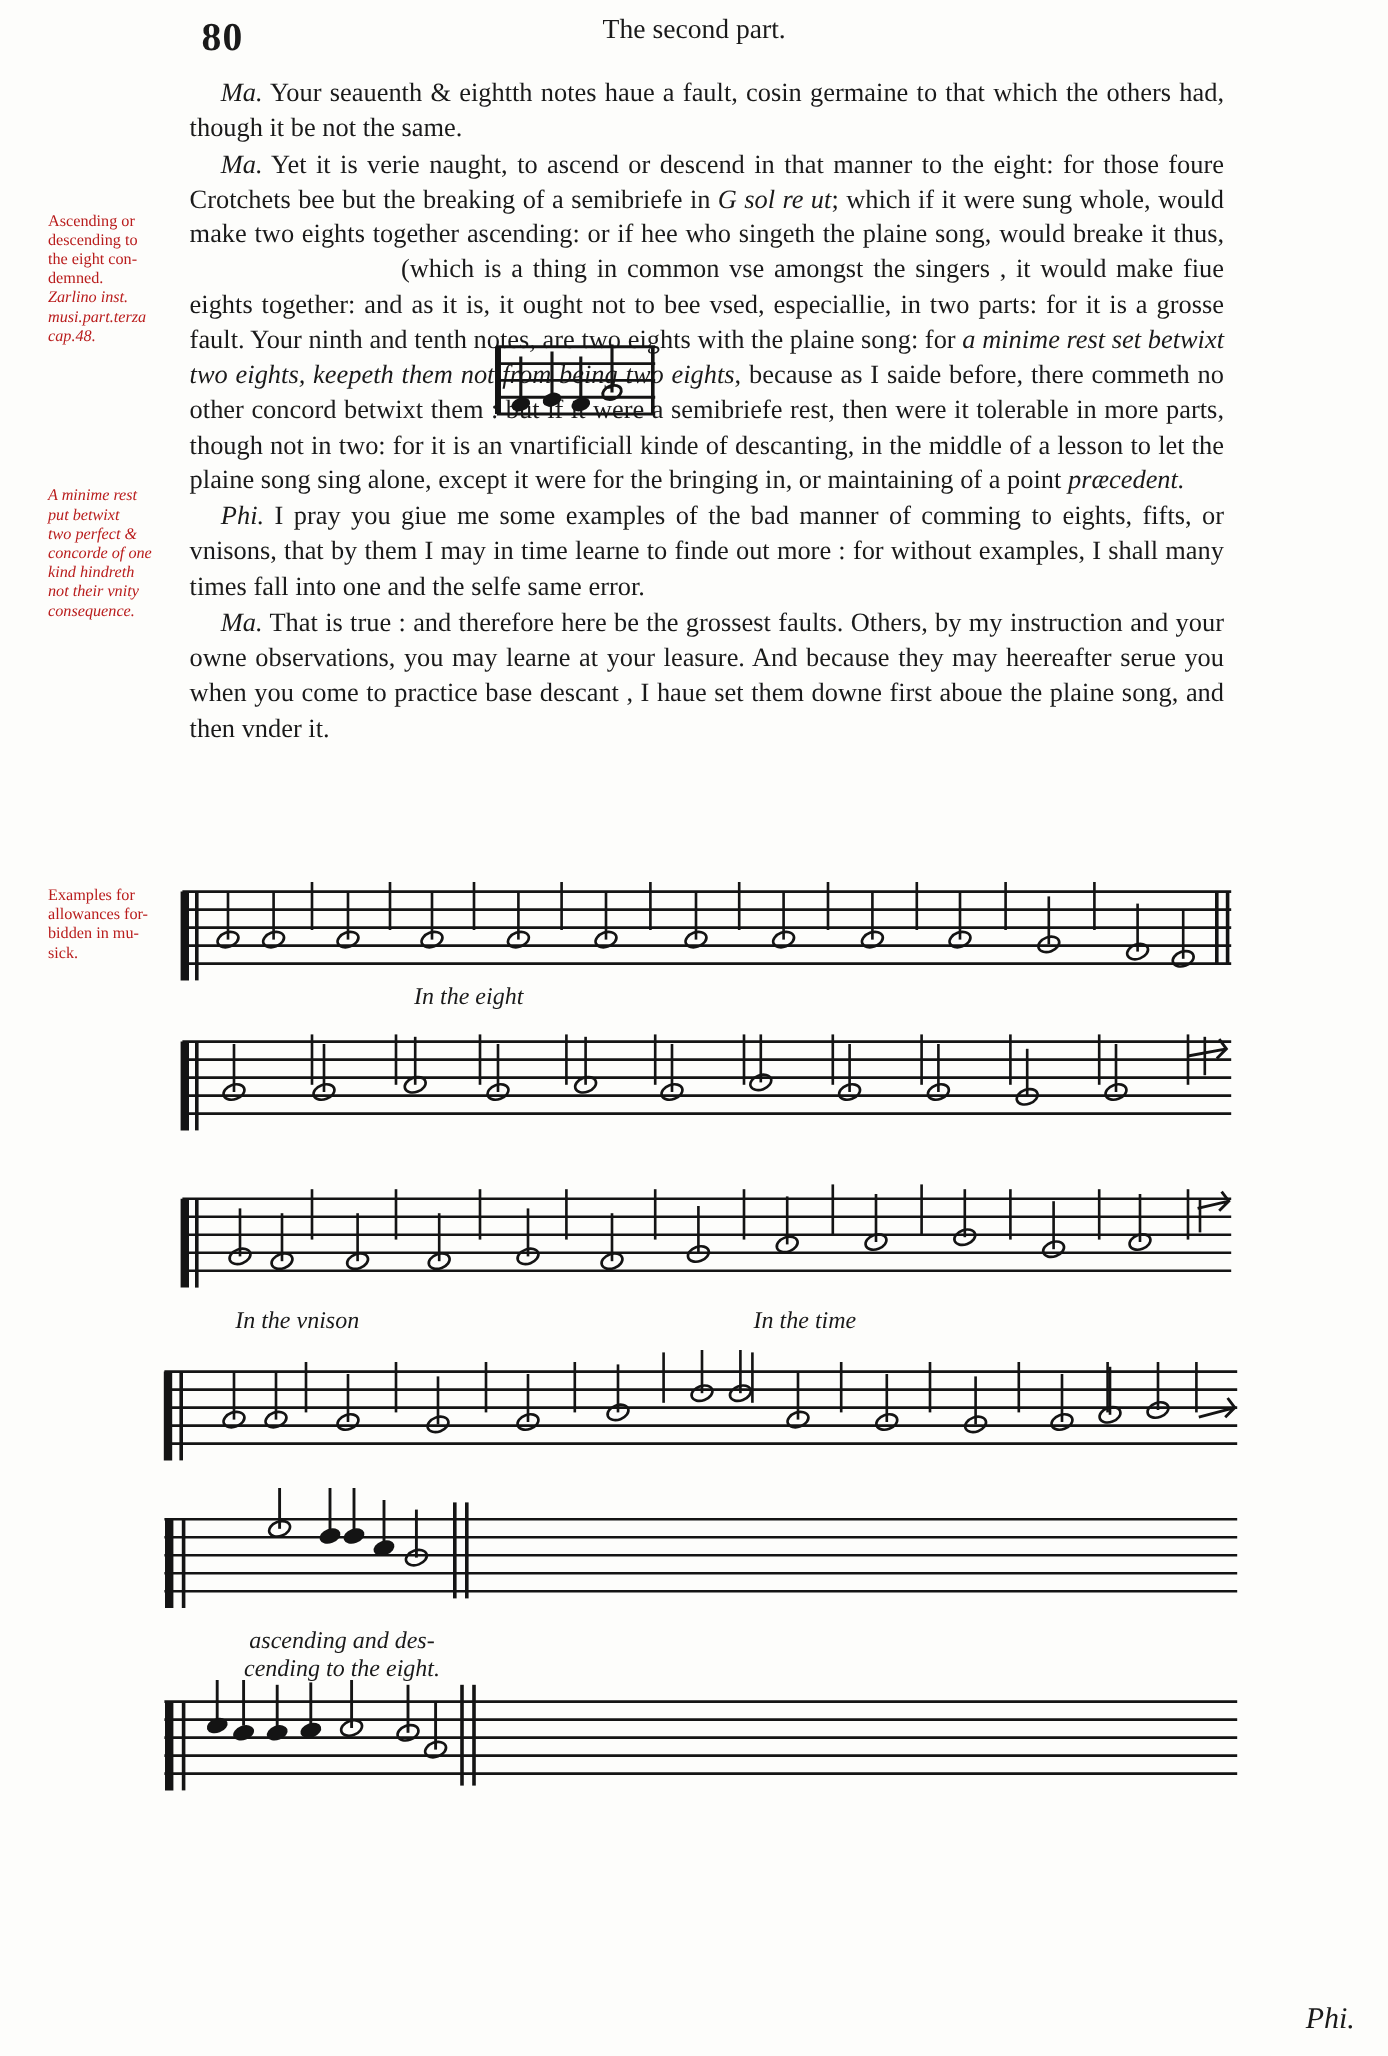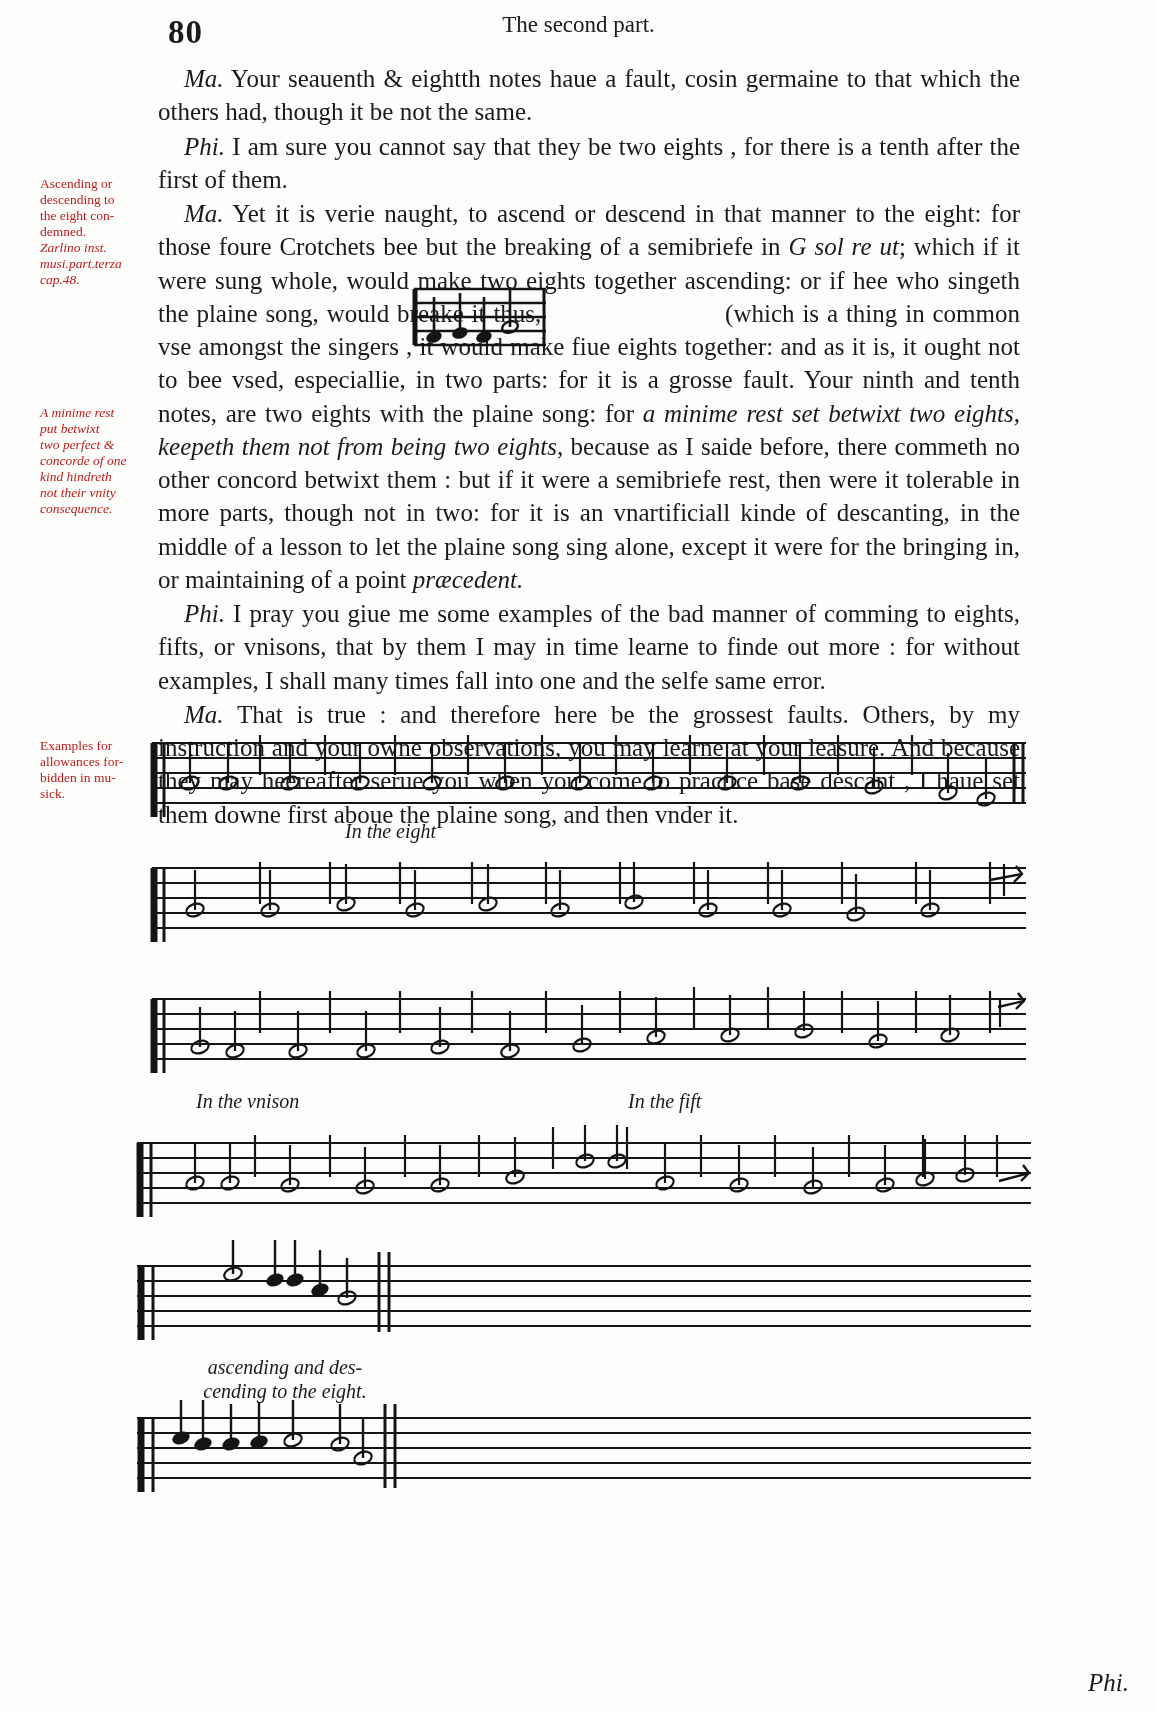--- a/index.html
+++ b/index.html
@@ -53,21 +53,21 @@
   .marginalia.m2 { top: 405px; font-style: italic; }
   .marginalia.m3 { top: 738px; }
   .marginalia .it { font-style: italic; }
 
   
   .body-col {
     position: absolute;
     left: 158px;
     width: 862px;
     top: 62px;
-    font-size: 25px;
+    font-size: 22px;
     line-height: 1.33;
     text-align: justify;
     font-family: "Liberation Serif", serif;
   }
   .para { margin: 0 0 1px 0; text-indent: 26px; }
   .spk { font-style: italic; }
   .it { font-style: italic; }
 
   
   .staff-block { position: absolute; }
@@ -122,24 +122,20 @@
     <div>sick.</div>
   </div>
 
   <div class="body-col">
 
     <p class="para">
       <span class="spk">Ma.</span>
       <span>Your seauenth &amp; eightth notes haue a fault, cosin germaine to that which the others had, though it be not the same.</span>
     </p>
 
-    <p class="para">
-      <span class="spk">Phi.</span>
-      <span>I am sure you cannot say that they be two eights , for there is a tenth after the first of them.</span>
-    </p>
 
     <p class="para">
       <span class="spk">Ma.</span>
       <span>Yet it is verie naught, to ascend or descend in that manner to the eight: for those foure Crotchets bee but the breaking of a semibriefe in </span><span class="it">G sol re ut</span><span>; which if it were sung whole, would make two eights together ascending: or if hee who singeth the plaine song, would breake it thus,</span>
       <span style="display:inline-block;width:168px;height:1px;"></span>
       <span>(which is a thing in common vse amongst the singers , it would make fiue eights together: and as it is, it ought not to bee vsed, especiallie, in two parts: for it is a grosse fault. Your ninth and tenth notes, are two eights with the plaine song: for </span><span class="it">a minime rest set betwixt two eights, keepeth them not from being two eights</span><span>, because as I saide before, there commeth no other concord betwixt them : but if it were a semibriefe rest, then were it tolerable in more parts, though not in two: for it is an vnartificiall kinde of descanting, in the middle of a lesson to let the plaine song sing alone, except it were for the bringing in, or maintaining of a point </span><span class="it">præcedent.</span>
     </p>
 
     <p class="para">
       <span class="spk">Phi.</span>
@@ -344,21 +340,21 @@
         <ellipse cx="506" cy="52" rx="9" ry="6" transform="rotate(-20 506 52)"></ellipse>
         <ellipse cx="580" cy="50" rx="9" ry="6" transform="rotate(-20 580 50)"></ellipse>
         <ellipse cx="654" cy="46" rx="9" ry="6" transform="rotate(-20 654 46)"></ellipse>
         <ellipse cx="728" cy="56" rx="9" ry="6" transform="rotate(-20 728 56)"></ellipse>
         <ellipse cx="800" cy="50" rx="9" ry="6" transform="rotate(-20 800 50)"></ellipse>
       </g>
       <path d="M848 22 L874 16 M868 8 L874 16 L866 24" stroke="#141414" stroke-width="2.4" fill="none"></path>
     </svg>
   </div>
   <div class="caption" style="left:196px; top:1090px;">In  the  vnison</div>
-  <div class="caption" style="left:628px; top:1090px;">In  the  fift</div>
+  <div class="caption" style="left:628px; top:1090px;">In  the  time</div>
 
   <div class="staff-block" style="left:135px; top:1125px;">
     <svg width="900" height="110" viewBox="0 0 900 110">
       <g stroke="#141414" stroke-width="2.2">
         <line x1="2" y1="18" x2="896" y2="18"></line>
         <line x1="2" y1="33" x2="896" y2="33"></line>
         <line x1="2" y1="48" x2="896" y2="48"></line>
         <line x1="2" y1="63" x2="896" y2="63"></line>
         <line x1="2" y1="78" x2="896" y2="78"></line>
         <line x1="5" y1="18" x2="5" y2="92" stroke-width="7"></line>

